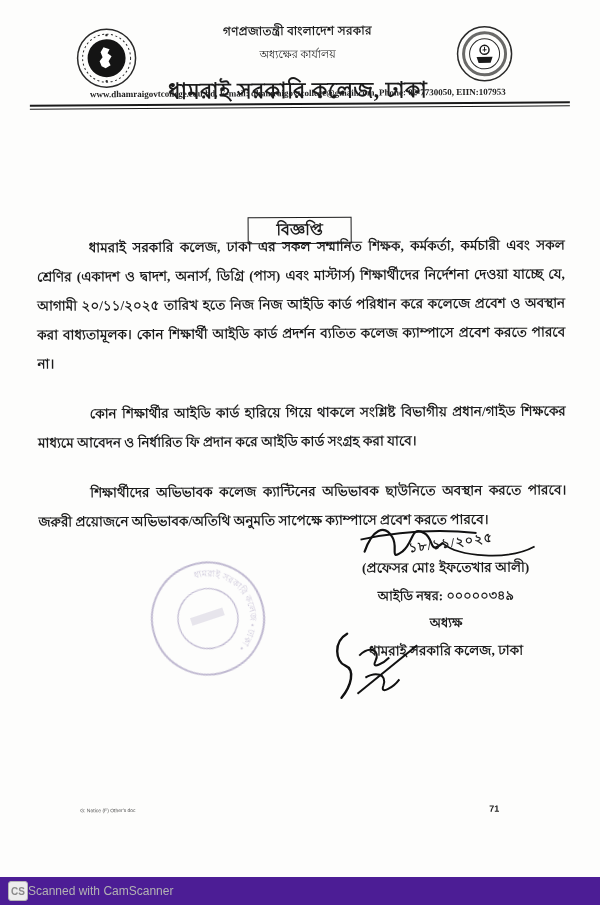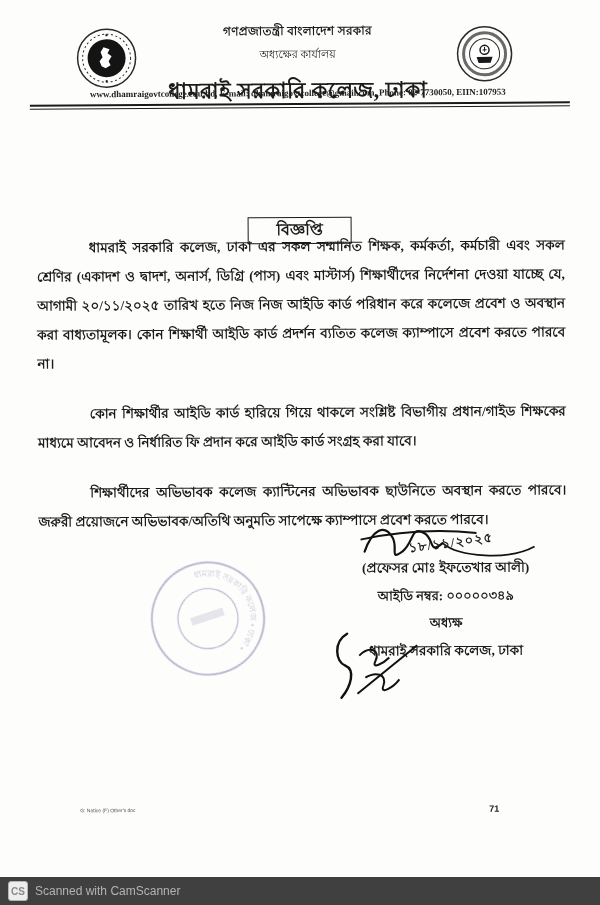--- a/index.html
+++ b/index.html
@@ -48,26 +48,26 @@
   .sig-inst{font-size:13.5px;font-weight:bold;margin-top:6px;}
   .sig2{position:absolute;left:328px;top:628px;width:100px;height:75px;}
 
   
   .doc-ref{position:absolute;left:78px;top:806px;font-size:5px;color:#555;
            font-family:"Liberation Sans","DejaVu Sans",sans-serif;}
   .page-num{position:absolute;left:487px;top:805px;font-size:9px;font-weight:bold;
             font-family:"Liberation Sans","DejaVu Sans",sans-serif;text-align:center;}
 
   
-  .cs-bar{position:absolute;left:0;bottom:0;width:600px;height:28px;background:#404040;
+  .cs-bar{position:absolute;left:0;bottom:0;width:600px;height:28px;background:#4c1d95;
           display:flex;align-items:center;font-family:"Liberation Sans","DejaVu Sans",sans-serif;}
   .cs-logo{margin-left:8px;width:18px;height:18px;border:1px solid #b5b5b5;border-radius:3px;
            background:#ededed;color:#8b8b8b;font-size:10px;font-weight:bold;
            display:flex;align-items:center;justify-content:center;}
-  .cs-text{margin-left:7px;font-size:12px;color:#b3b3b3;}
+  .cs-text{font-size:12px;color:#b3b3b3;}
 </style>
 </head>
 <body>
 
 <div class="page">
   <div class="content">
 
     <div class="seal seal-left">
       <svg width="62" height="62" viewBox="0 0 62 62">
         <circle cx="31" cy="31" r="29" fill="none" stroke="#2a2a2a" stroke-width="1.5"></circle>

